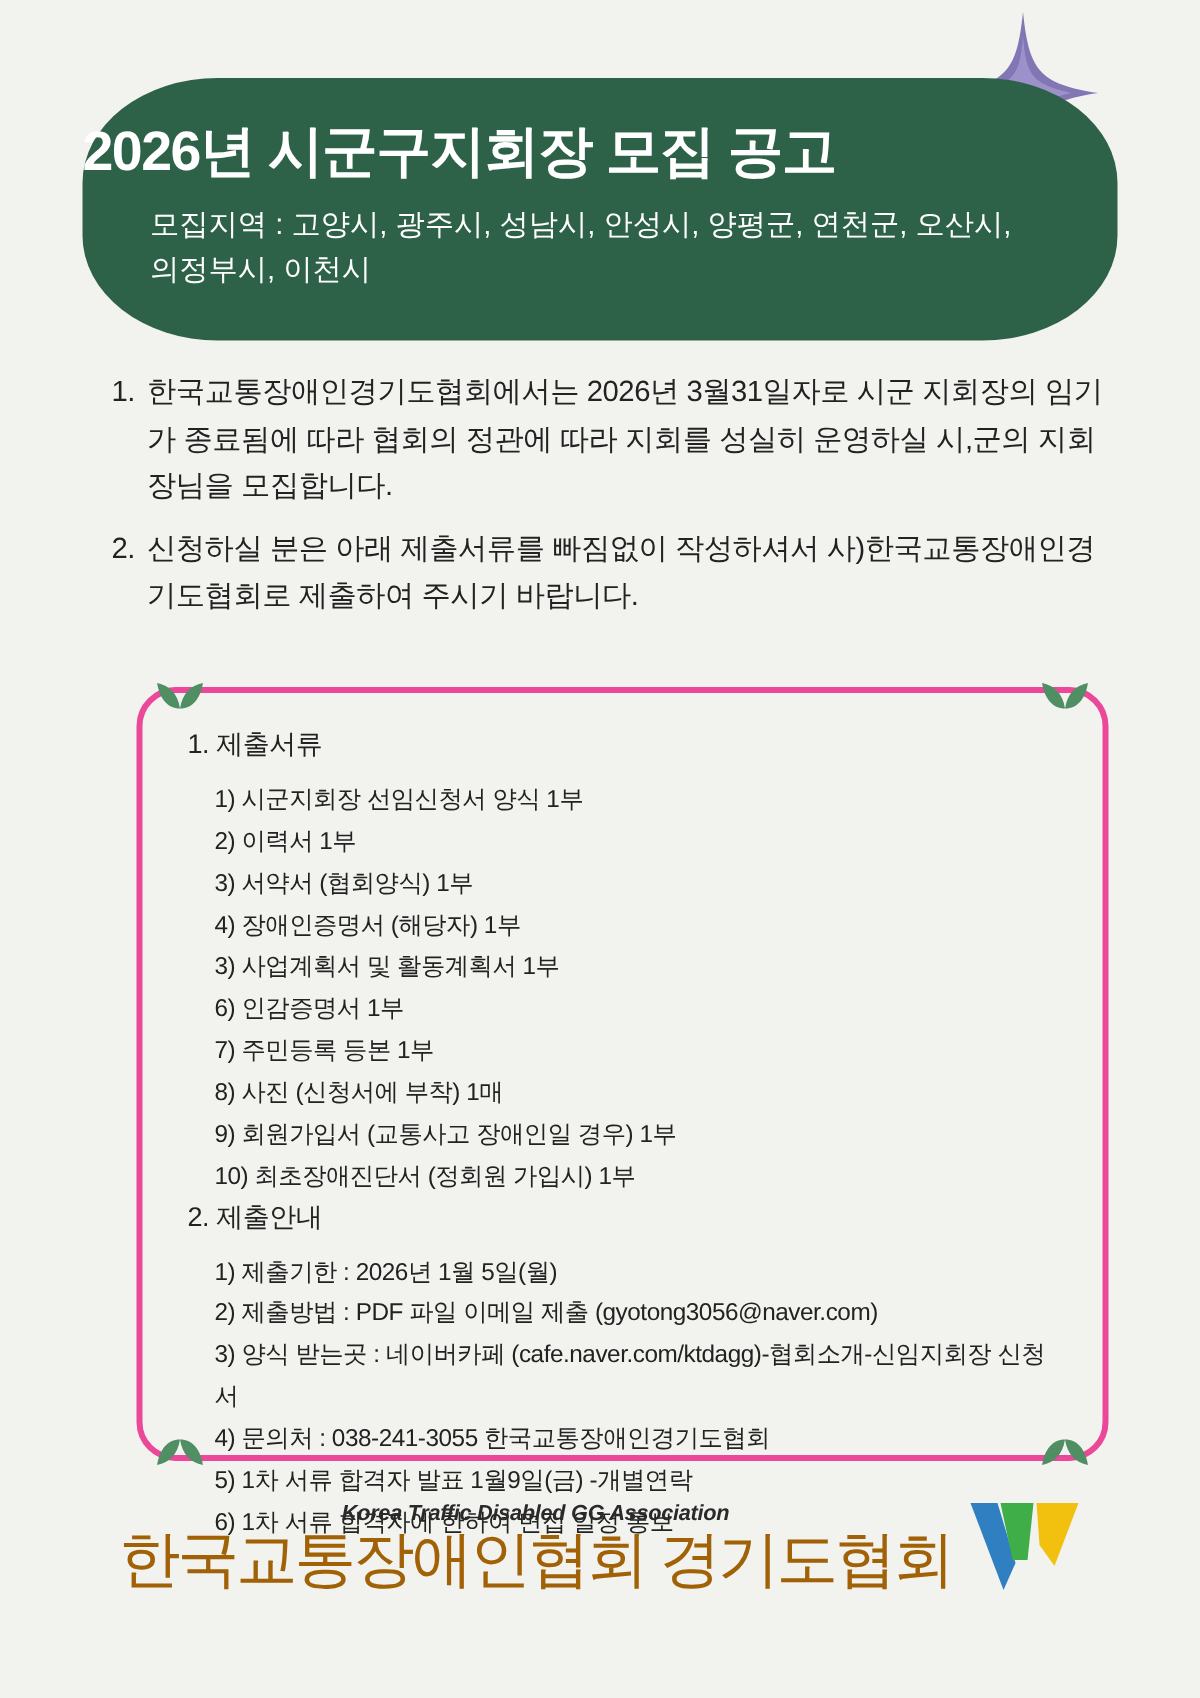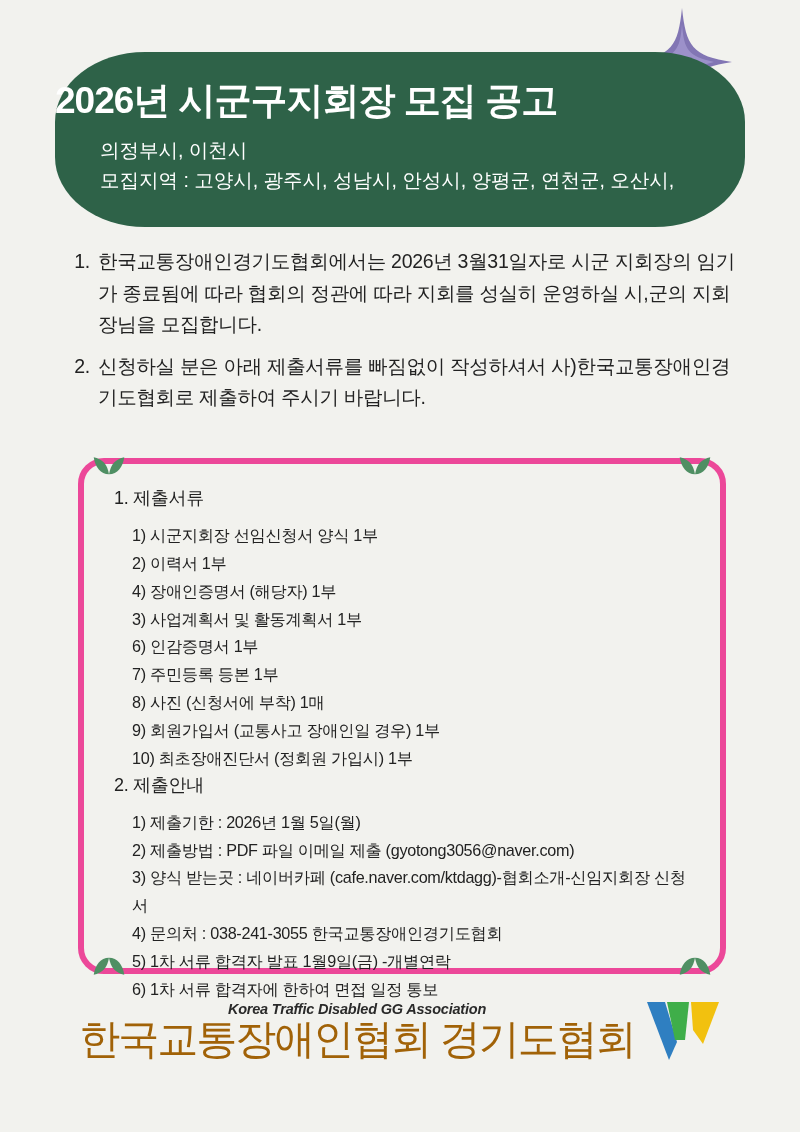--- a/index.html
+++ b/index.html
@@ -72,24 +72,24 @@
     flex: 0 0 26px;
     text-align: right;
     padding-right: 8px;
   }
   .intro-text { flex: 1; }
 
   
   .docbox {
     position: absolute;
     top: 458px;
-    left: 78px;
+    left: 91px;
     width: 648px;
     height: 516px;
-    border: 6px solid #ec4899;
+    border: 4px solid #ec4899;
     border-radius: 26px;
     background: transparent;
   }
   .corner {
     position: absolute;
     width: 34px;
     height: 26px;
     color: #4f8f63;
   }
   .corner.tl { top: -12px; left: 8px; }
@@ -161,22 +161,22 @@
 </head>
 <body>
 
 <svg class="sparkle" viewBox="0 0 120 120">
   <path d="M60 2 C64 40 70 50 110 56 C70 62 64 72 60 112 C56 72 50 62 10 56 C50 50 56 40 60 2 Z" fill="#7b6fb0" opacity="0.95"></path>
   <path d="M60 18 C62 44 66 50 92 56 C66 62 62 68 60 96 C58 68 54 62 28 56 C54 50 58 44 60 18 Z" fill="#9f95cc" opacity="0.9"></path>
 </svg>
 
 <div class="banner">
   <h1 class="banner-title">2026년 시군구지회장 모집 공고</h1>
+  <div class="banner-sub">모집지역 : 고양시, 광주시, 성남시, 안성시, 양평군, 연천군, 오산시,</div>
   <div class="banner-sub">의정부시, 이천시</div>
-  <div class="banner-sub">모집지역 : 고양시, 광주시, 성남시, 안성시, 양평군, 연천군, 오산시,</div>
 </div>
 
 <div class="intro">
   <div class="intro-item">
     <div class="intro-num">1.</div>
     <div class="intro-text">한국교통장애인경기도협회에서는 2026년 3월31일자로 시군 지회장의 임기가 종료됨에 따라 협회의 정관에 따라 지회를 성실히 운영하실 시,군의 지회장님을 모집합니다.</div>
   </div>
   <div class="intro-item">
     <div class="intro-num">2.</div>
     <div class="intro-text">신청하실 분은 아래 제출서류를 빠짐없이 작성하셔서 사)한국교통장애인경기도협회로 제출하여 주시기 바랍니다.</div>
@@ -199,20 +199,21 @@
   <svg class="corner br" viewBox="0 0 40 30">
     <path d="M20 4 C10 4 4 12 2 24 C12 22 18 16 20 4 Z" fill="#4f8f63"></path>
     <path d="M20 4 C30 4 36 12 38 24 C28 22 22 16 20 4 Z" fill="#4f8f63"></path>
   </svg>
 
   <div class="box-inner">
     <div class="section-head">1. 제출서류</div>
     <ul class="sub-list">
       <li>1) 시군지회장 선임신청서 양식 1부</li>
       <li>2) 이력서  1부</li>
+      <li>3) 서약서 (협회양식) 1부</li>
       <li>4) 장애인증명서 (해당자) 1부</li>
       <li>3) 사업계획서 및 활동계획서 1부</li>
       <li>6) 인감증명서 1부</li>
       <li>7) 주민등록 등본  1부</li>
       <li>8) 사진 (신청서에 부착) 1매</li>
       <li>9) 회원가입서 (교통사고 장애인일 경우) 1부</li>
       <li>10) 최초장애진단서 (정회원 가입시) 1부</li>
     </ul>
 
     <div class="section-head second">2. 제출안내</div>

